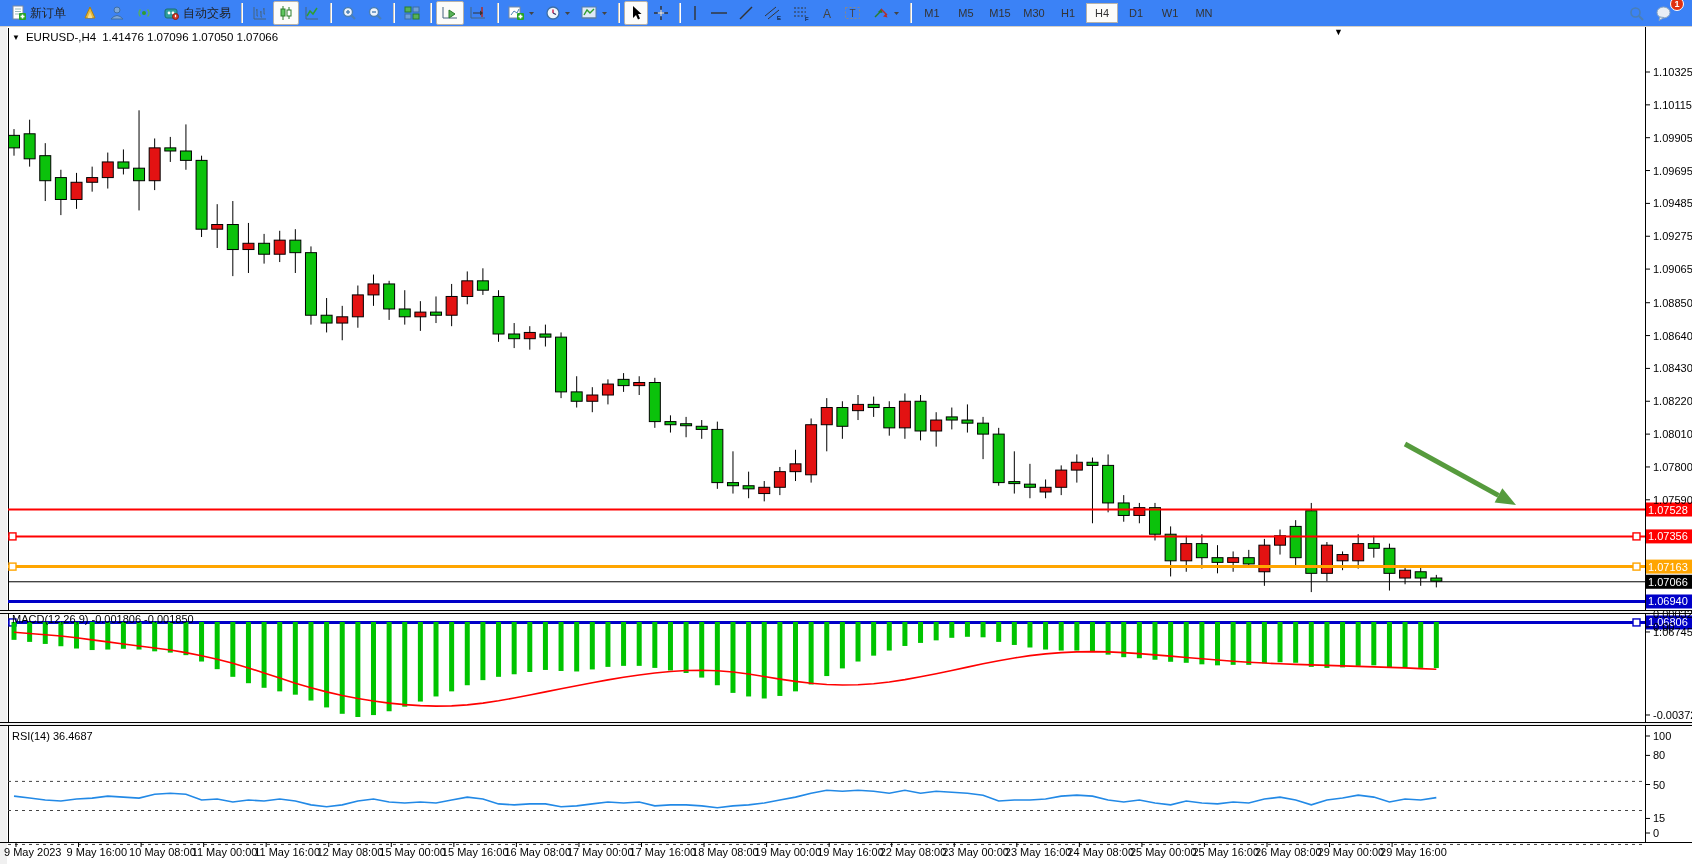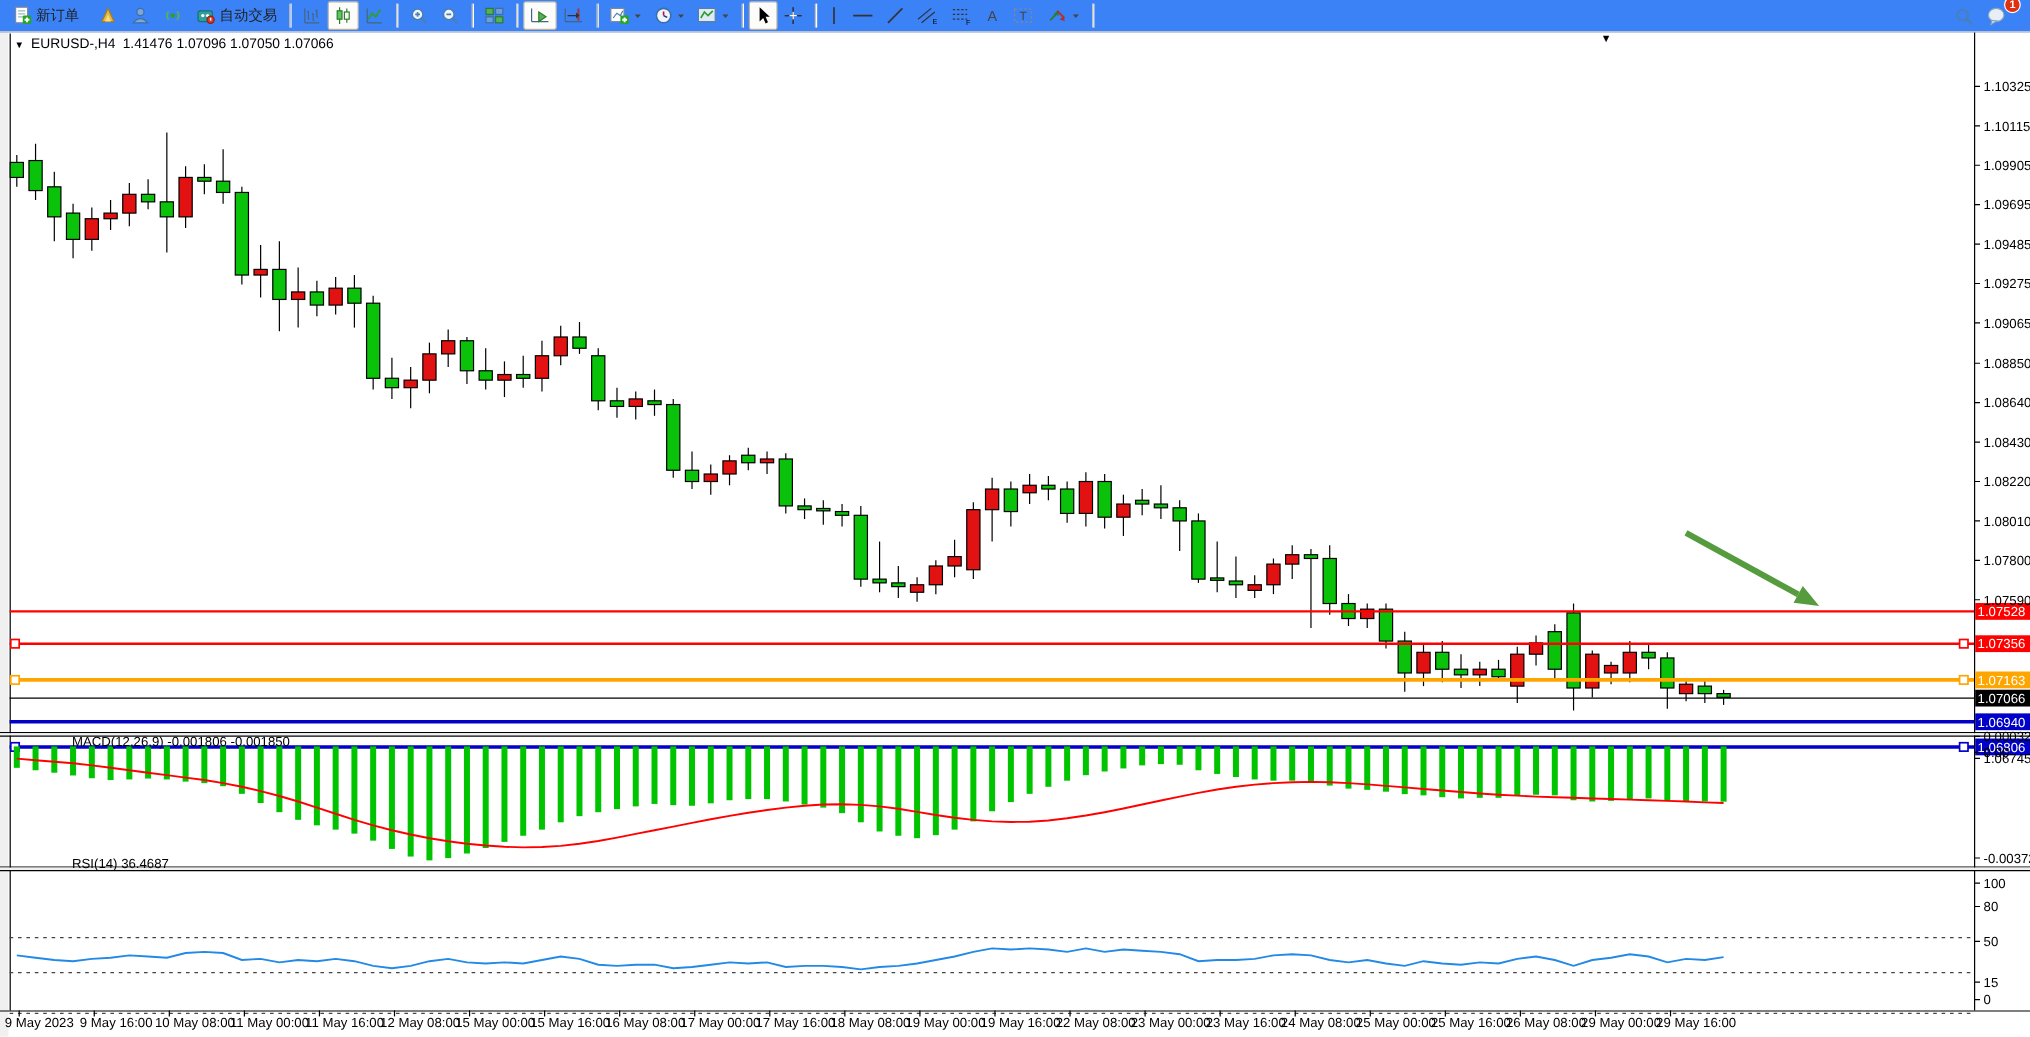--- a/index.html
+++ b/index.html
@@ -13,21 +13,21 @@
   .tf.pressed{background:#fcfcfa;border:1px solid #b6b2aa;}
   .toolbar svg{display:block;}
   .spacer{flex:1;}
   .badge{position:relative;}
   .badge .dot{position:absolute;top:-5px;right:-7px;background:#e03010;color:#fff;border-radius:8px;font-size:9px;min-width:12px;height:12px;line-height:12px;text-align:center;font-weight:bold;border:1px solid #fff;}
   
   .chartwin{position:absolute;top:26px;left:0;width:1692px;height:838px;background:#ffffff;}
   #plot{position:absolute;top:0;left:0;}
   .title{position:absolute;left:12px;top:5px;font-size:11.5px;color:#000;display:flex;align-items:center;gap:6px;z-index:4;}
   .title .tri{font-size:8px;}
-  .panlabel{position:absolute;font-size:11px;color:#000;z-index:4;margin-left:48px;}
+  .panlabel{position:absolute;font-size:11px;color:#000;z-index:4;}
   .mini-tri{position:absolute;left:1334px;top:1px;font-size:9px;color:#000;z-index:4;}
 </style>
 </head>
 <body>
 
 <div class="toolbar">
   <div class="tbtn" style="margin-left:6px">
     <span>
         <svg width="16" height="16">
           <rect x="2" y="1" width="10" height="13" fill="#fff" stroke="#7a8aa0"></rect>
@@ -287,20 +287,31 @@
           <polygon points="15.5,12.5 11,11.5 14,8.5" fill="#b03030"></polygon>
         </svg>
       </span>
       <span>
         <svg width="7" height="16">
           <polygon points="1,7 6,7 3.5,10" fill="#444"></polygon>
         </svg>
       </span>
     </div>
   <div class="sep"></div>
+  <div id="tfbar" style="display:flex;align-items:center;gap:2px">
+      <div class="tf">M1</div>
+      <div class="tf">M5</div>
+      <div class="tf">M15</div>
+      <div class="tf">M30</div>
+      <div class="tf">H1</div>
+      <div class="tf pressed">H4</div>
+      <div class="tf">D1</div>
+      <div class="tf">W1</div>
+      <div class="tf">MN</div>
+    </div>
   <div class="spacer"></div>
   <div class="tbtn">
       <span>
         <svg width="17" height="17">
           <circle cx="7.5" cy="7.5" r="4.5" fill="none" stroke="#4a7fb5" stroke-width="1.6"></circle>
           <line x1="11" y1="11" x2="15" y2="15" stroke="#4a7fb5" stroke-width="2"></line>
         </svg>
       </span>
     </div>
   <div class="tbtn badge" style="margin-right:14px">
@@ -727,14 +738,14 @@
       <line x1="1405" y1="418" x2="1498.4723489507912" y2="469.36768726124563" stroke="#569b3d" stroke-width="5"></line>
       <polygon points="1516,479 1494.6194238552894,476.37874768092917 1502.325274046293,462.3566268415621" fill="#569b3d"></polygon>
     </svg>
   <div class="title">
     <span class="tri">▼</span>
     <span>EURUSD-,H4</span>
     <span>1.41476 1.07096 1.07050 1.07066</span>
   </div>
   <div class="mini-tri">▼</div>
   <div class="panlabel" style="left:12px;top:587px">MACD(12,26,9) -0.001806 -0.001850</div>
-  <div class="panlabel" style="left:12px;top:688px">RSI(14) 36.4687</div>
+  <div class="panlabel" style="left:12px;top:704px">RSI(14) 36.4687</div>
 </div>
 
 </body></html>

